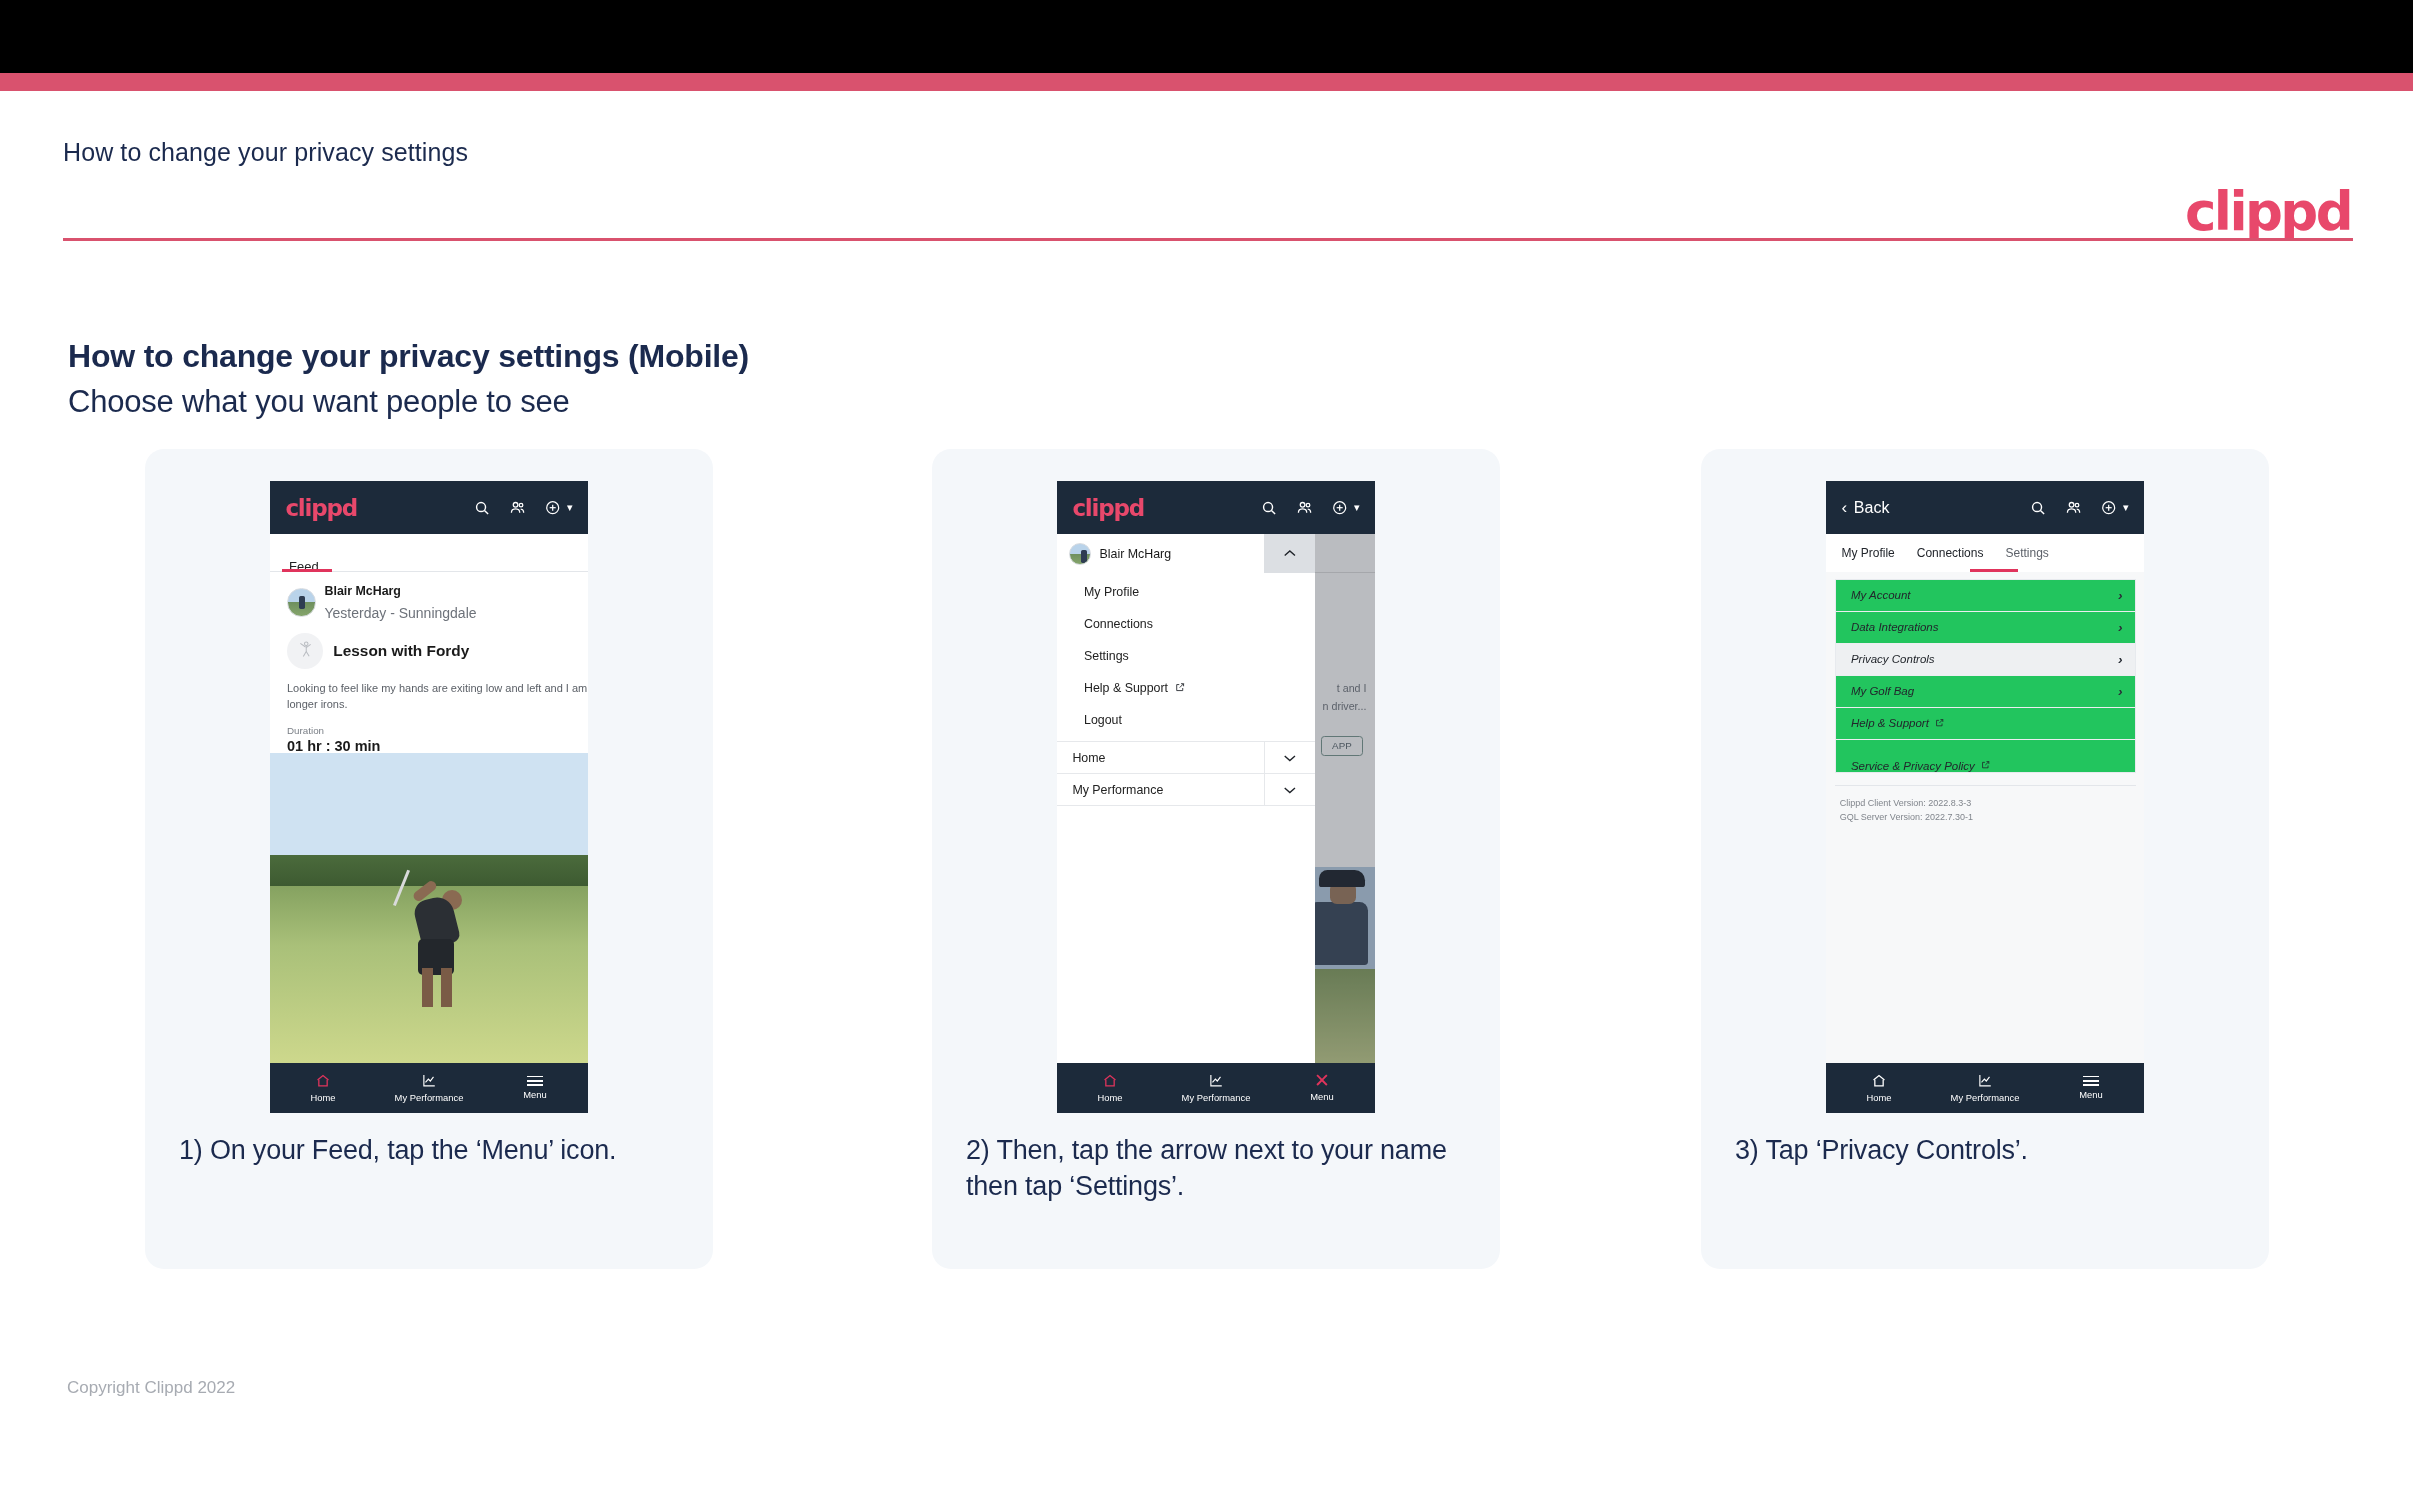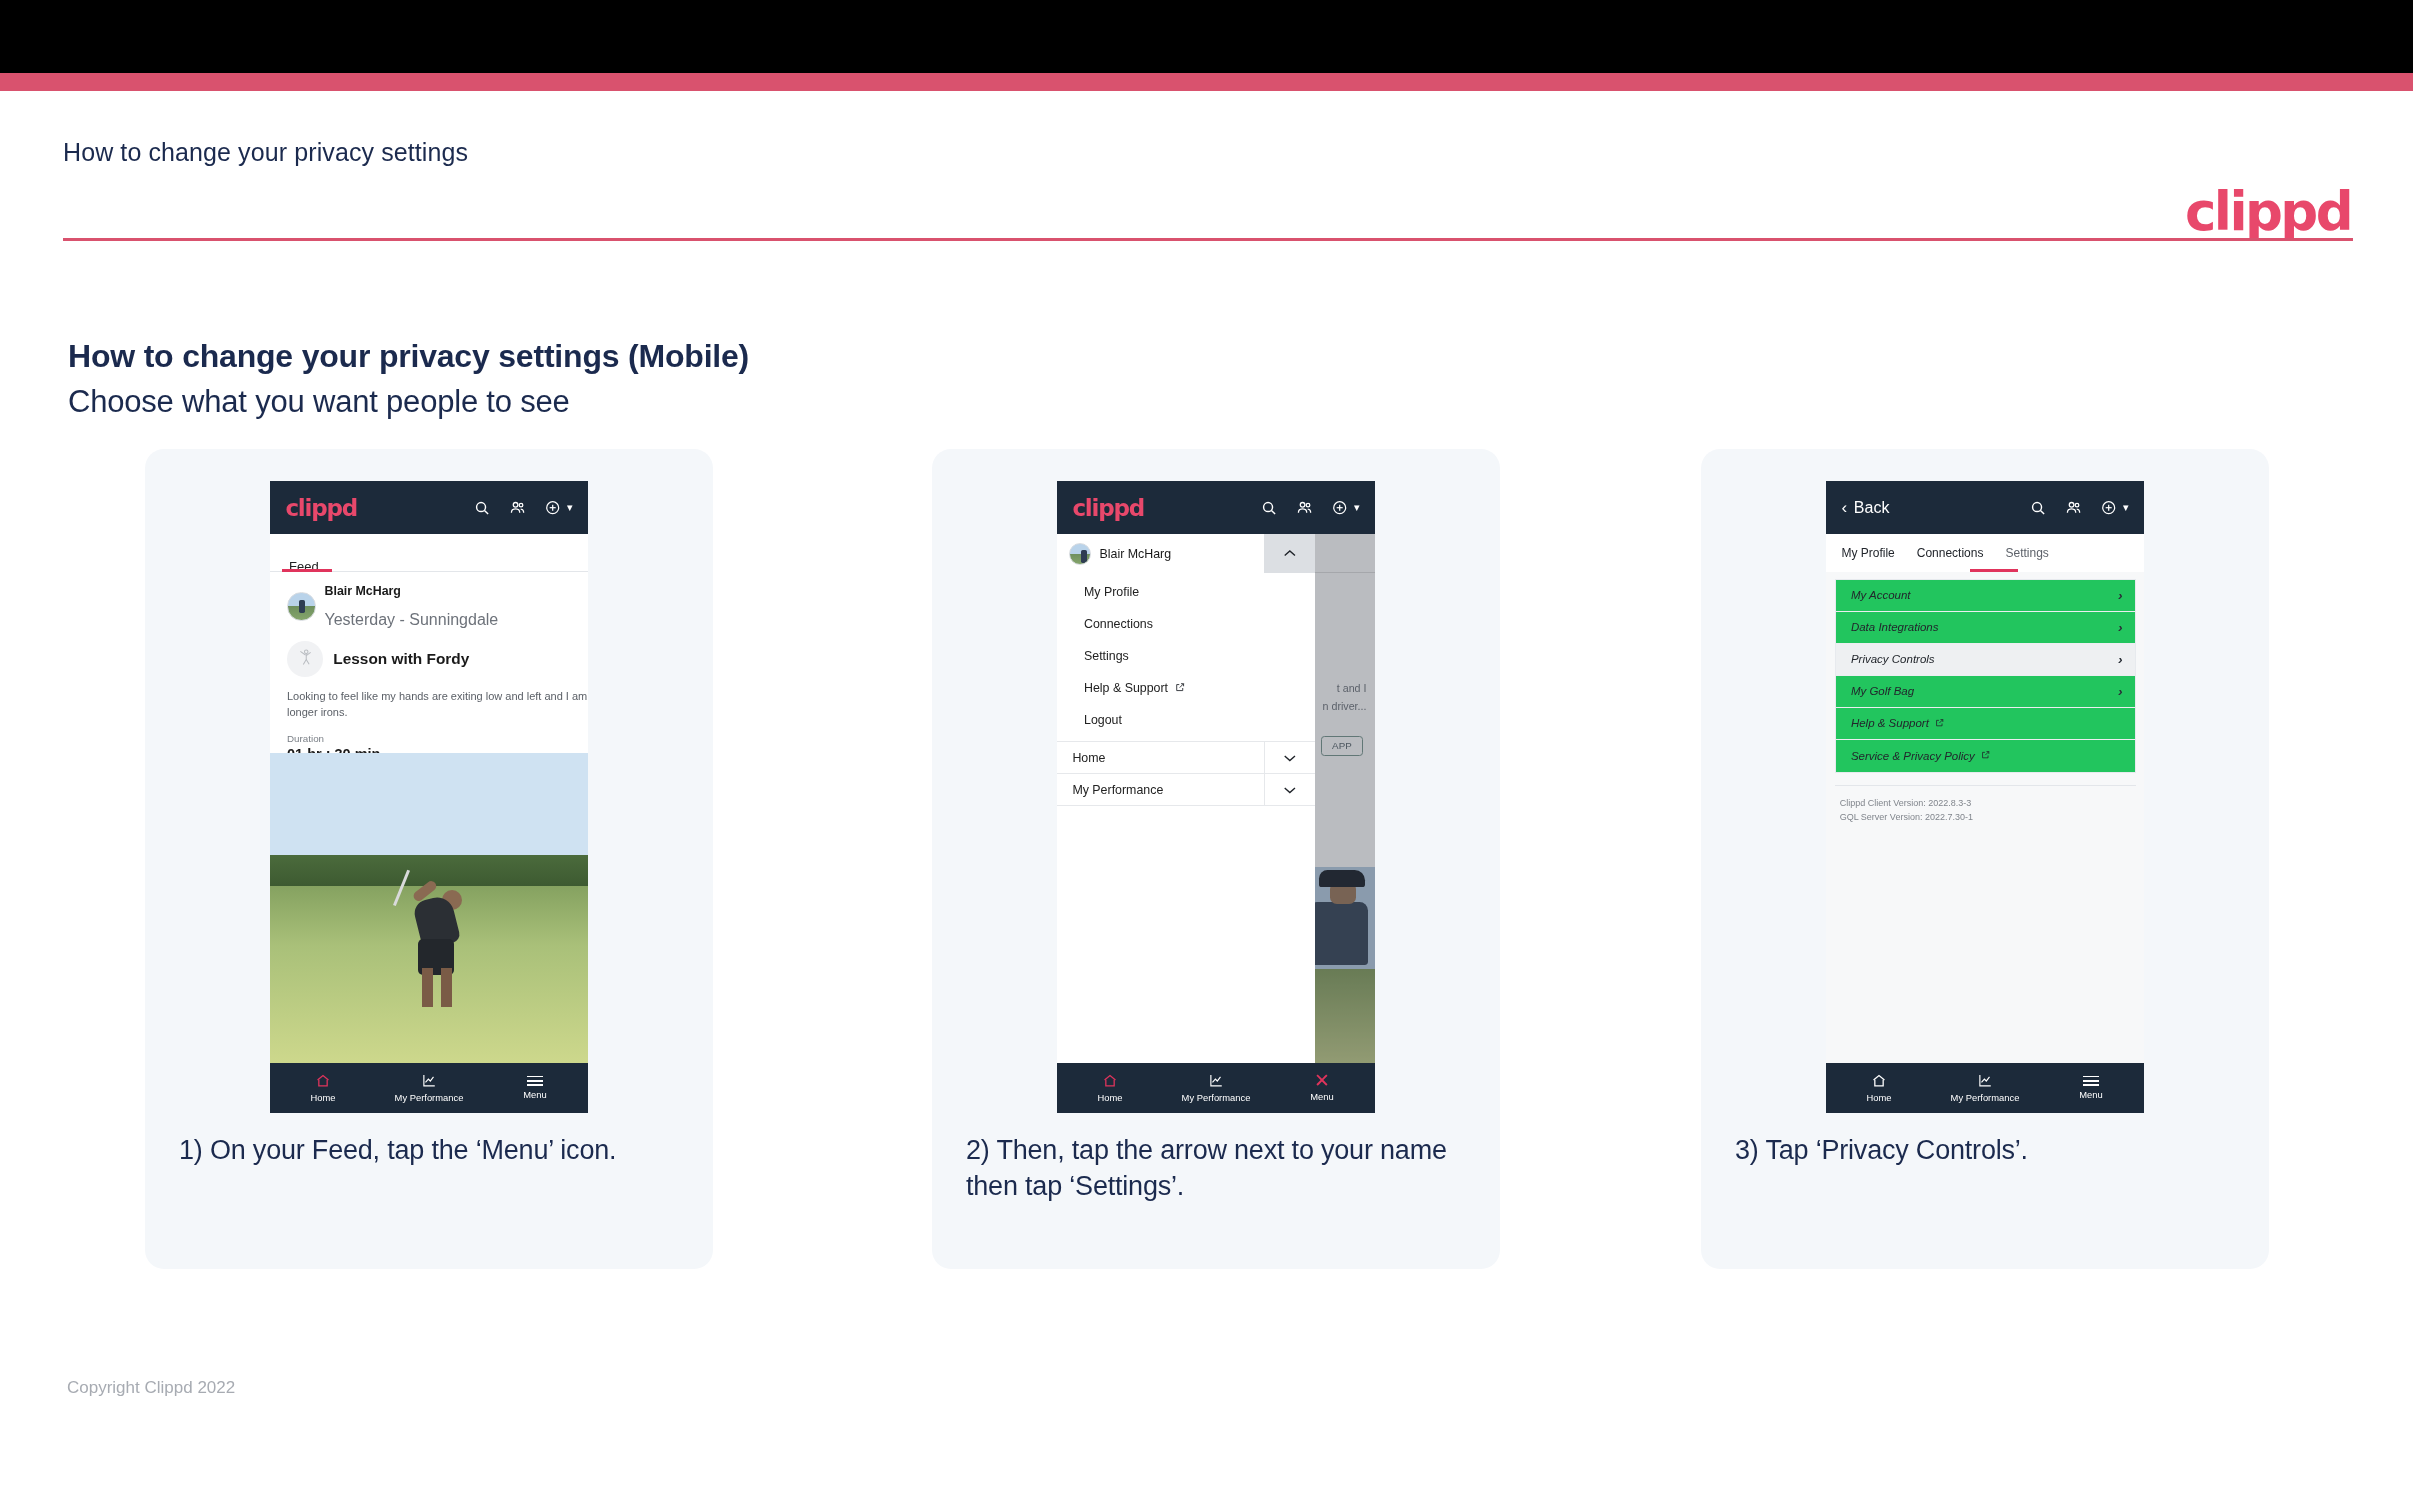--- a/index.html
+++ b/index.html
@@ -84,21 +84,21 @@
   .avatar {
     width: 29px; height: 29px; border-radius: 50%;
     background: linear-gradient(180deg,#b9d3ea 0%,#b9d3ea 48%,#6e8f5e 48%,#85a56b 100%);
     border: 0.9px solid #d7dbe0; flex: 0 0 auto; position: relative; overflow: hidden;
   }
   .avatar::after {
     content: ""; position: absolute; left: 11px; top: 6.8px; width: 6px; height: 13px;
     background: #2e3d52; border-radius: 1.7px;
   }
   .post-name { font-size: 12.4px; font-weight: bold; color: #1a1a1a; }
-  .post-meta { font-size: 16px; color: #6d727a; margin-top: 13px; }
+  .post-meta { font-size: 14px; color: #6d727a; margin-top: 7px; }
   .post-title-row { display: flex; align-items: center; gap: 10.3px; margin-top: 12px; }
   .title-icon {
     width: 36px; height: 36px; border-radius: 50%; background: #f1f2f4;
     display: flex; align-items: center; justify-content: center; flex: 0 0 auto;
   }
   .post-title { font-size: 15.4px; font-weight: bold; color: #1a1a1a; }
   .post-body { font-size: 11px; color: #5a5f66; line-height: 1.45; margin-top: 12px; white-space: nowrap; }
   .post-body .l2 { white-space: normal; }
   .dur-label { font-size: 9.8px; color: #7a7f86; margin-top: 12px; }
   .dur-value { font-size: 14.5px; font-weight: bold; color: #1a1a1a; margin-top: 1.7px; }
@@ -225,21 +225,21 @@
   .tabs3 .t { font-size: 12px; color: #22262c; }
   .tabs3 .t.muted { color: #5c6169; }
   .tabs3 .ul { position: absolute; bottom: 0; left: 144px; width: 48px; height: 3.4px; background: #e0345c; }
 
   .settings-list { margin: 6.8px 8.5px 0 8.5px; background: #22c55e; border: 0.9px solid #e7eaee; font-style: italic; }
   .s-item {
     height: 32px; display: flex; align-items: center;
     padding: 0 12px 0 15.4px; font-size: 11.5px; color: #22262c;
     border-bottom: 0.9px solid #eceef1;
   }
-  .s-item:last-child { border-bottom: none; }
+  .s-item:last-child { border-bottom: none; align-items: flex-end; }
   .s-item.sel { background: #eef0f2; }
   .s-item .chev { margin-left: auto; font-size: 13.7px; color: #2b3038; font-weight: bold; }
   .s-item .ext { margin-left: 6px; }
   .s-divider { margin: 12px 8.5px 0 8.5px; height: 0.9px; background: #e3e6ea; }
   .versions { padding: 10.3px 12px 0 13.7px; font-size: 9px; color: #80858c; line-height: 1.6; }
 
   
   .caption {
     position: absolute; left: 34px; right: 24px; top: 684px;
     font-size: 27px; color: #1b2a4e; line-height: 1.32; letter-spacing: -0.2px;

